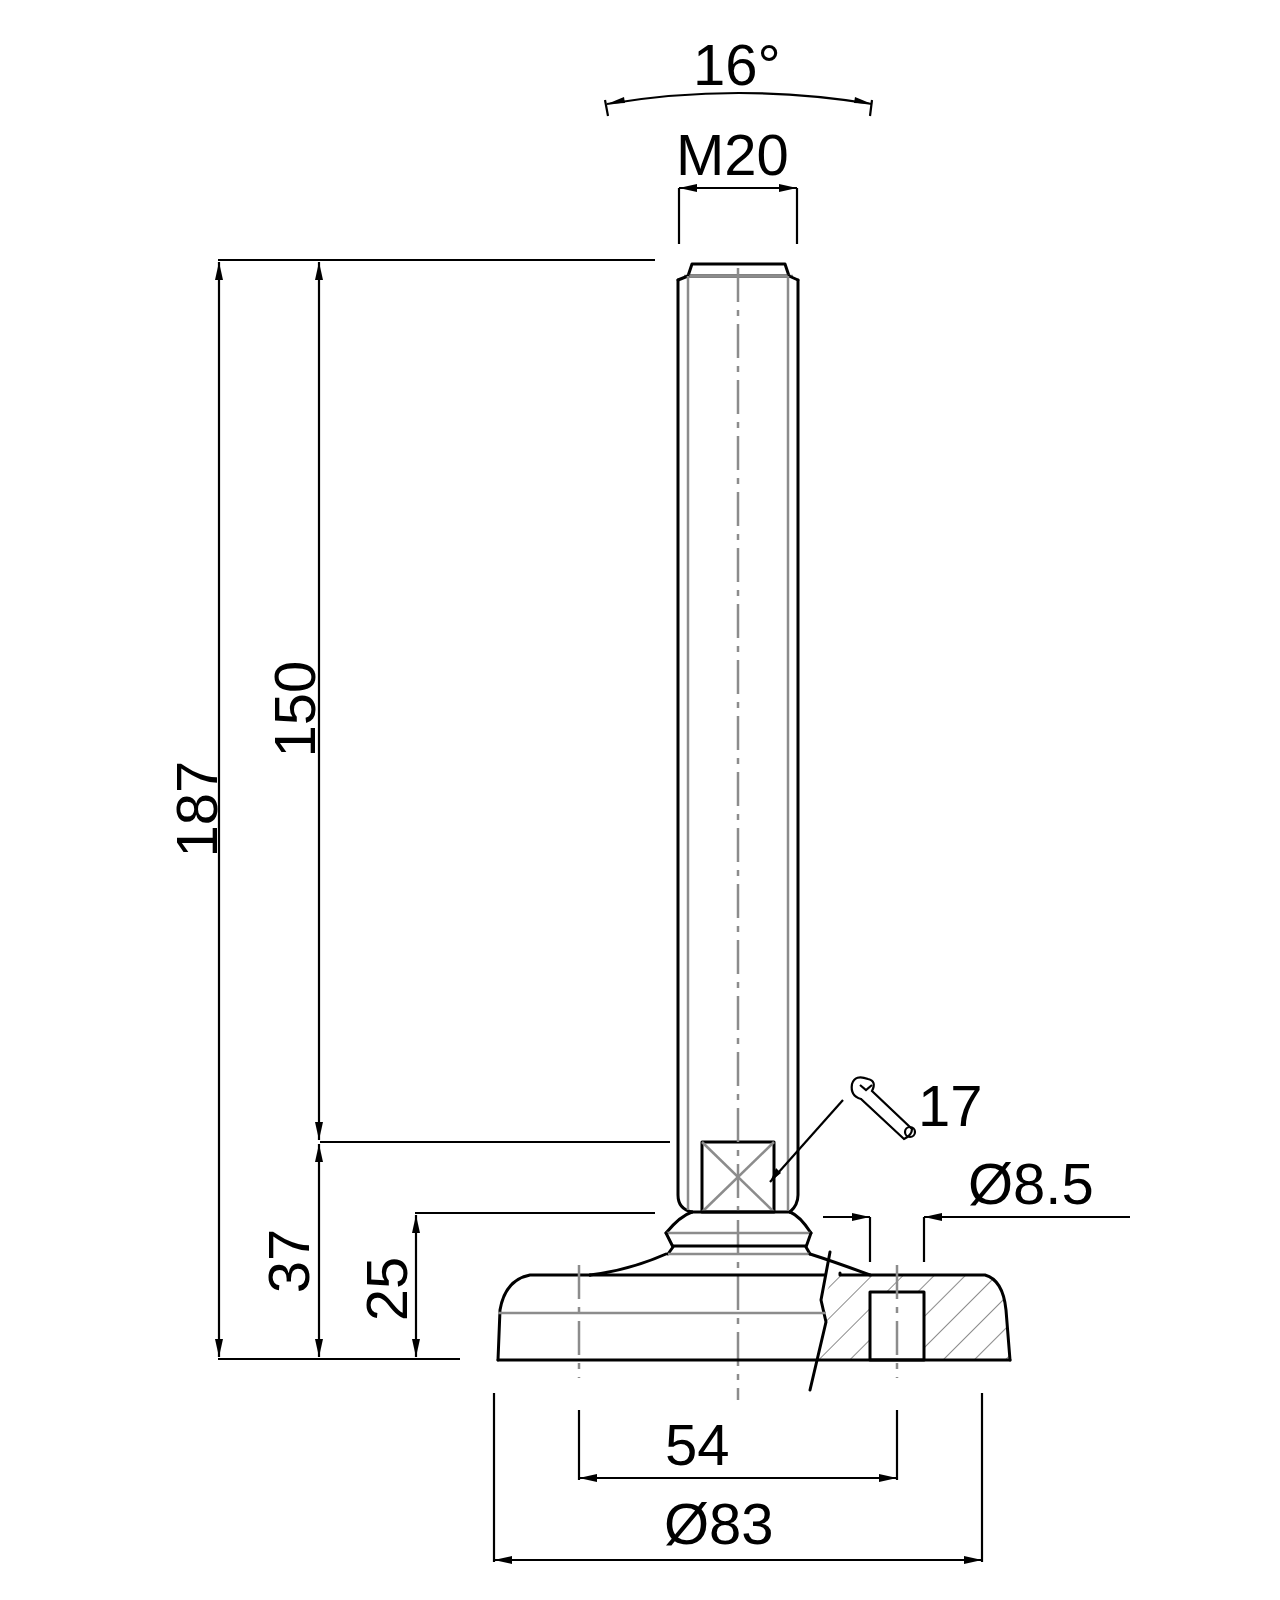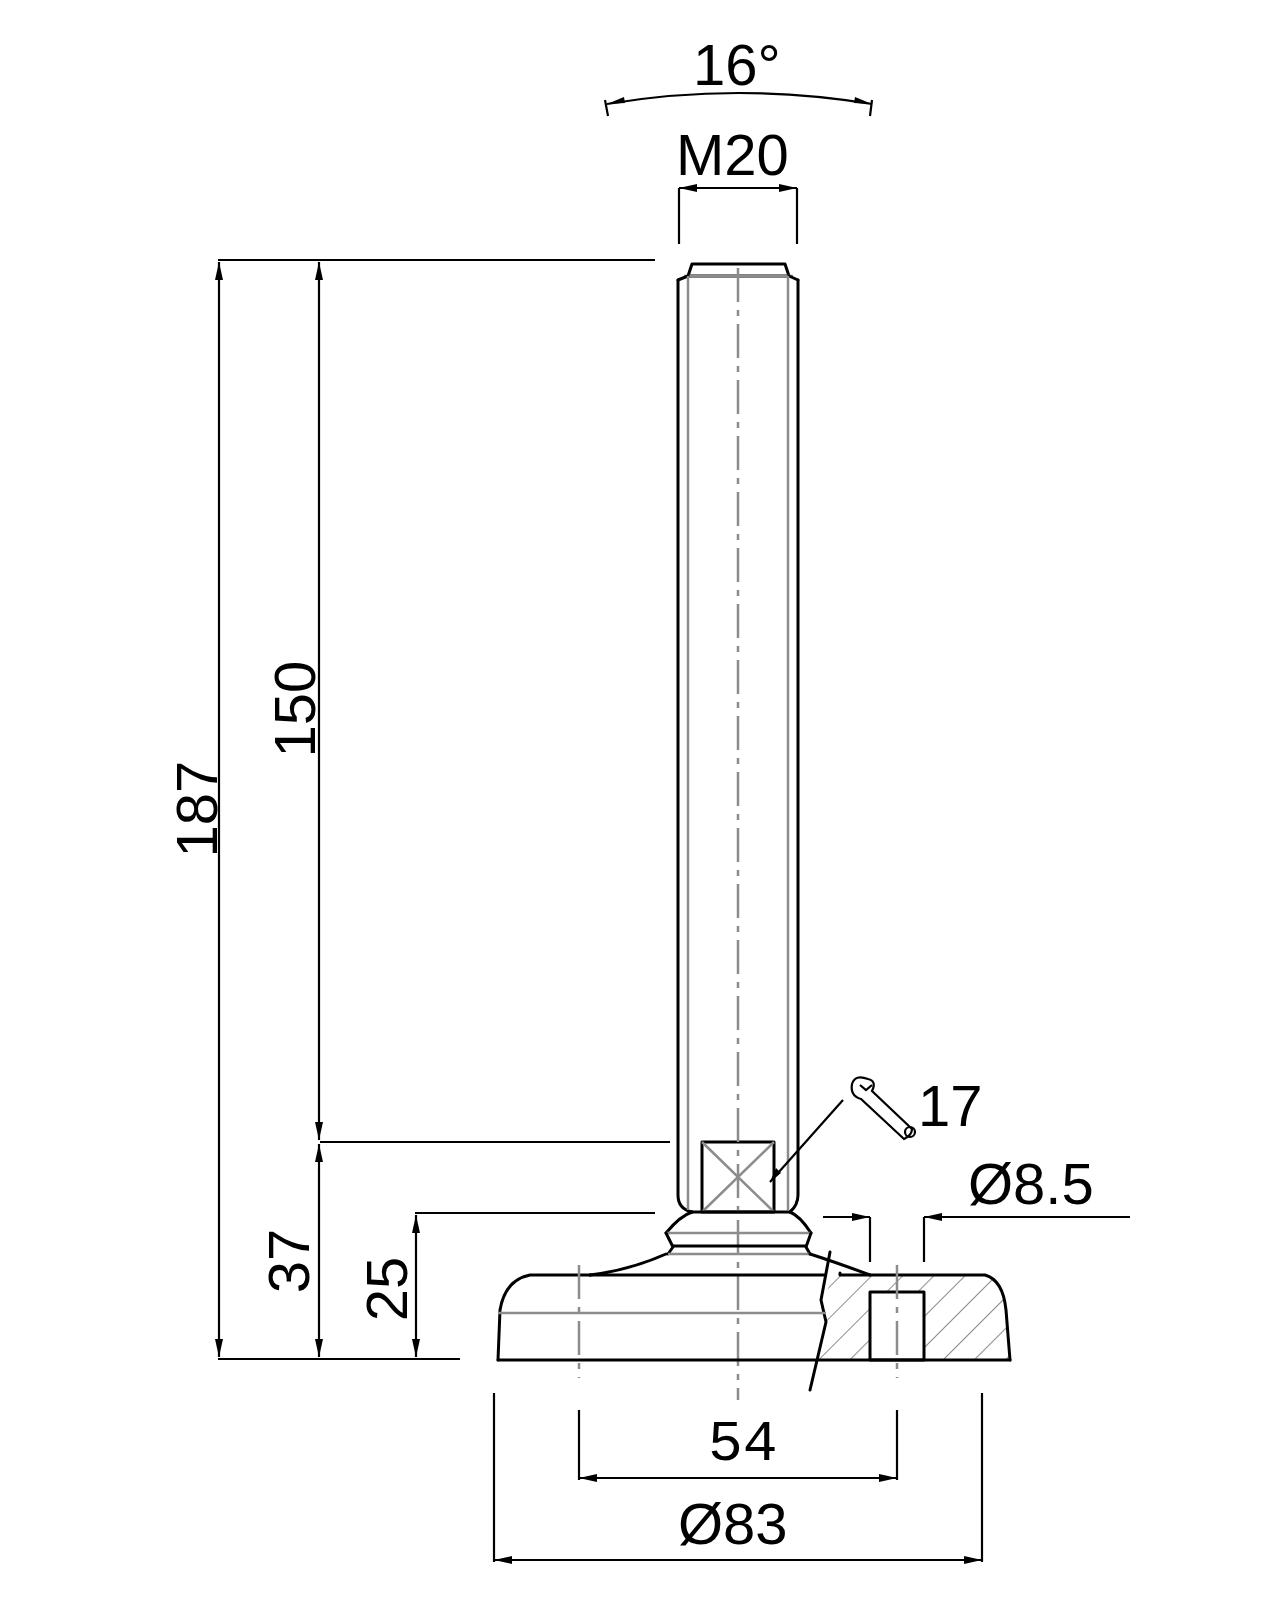--- a/index.html
+++ b/index.html
@@ -155,19 +155,19 @@
     <line class="thin" x1="494" y1="1560" x2="982" y2="1560"></line>
     <polygon class="arrow" points="494,1560 512,1556 512,1564"></polygon>
     <polygon class="arrow" points="982,1560 964,1556 964,1564"></polygon>
   </g>
 </svg>
 
 <div class="lbl" style="left:693px; top:30px;margin-top:6px;">16°</div>
 <div class="lbl" style="left:676px; top:126px;">M20</div>
 <div class="lbl" style="left:918px; top:1077px;text-align:center;">17</div>
 <div class="lbl" style="left:968px; top:1155px;">Ø8.5</div>
-<div class="lbl" style="left:708px; top:1416px;font-family:Liberation Mono, monospace;">54</div>
-<div class="lbl" style="left:678px; top:1495px;">Ø83</div>
+<div class="lbl" style="left:665px; top:1416px;">54</div>
+<div class="lbl" style="left:664px; top:1495px;">Ø83</div>
 
 <div class="lbl rot" style="left:147px; top:780px; width:100px; text-align:center;">187</div>
 <div class="lbl rot" style="left:245px; top:680px; width:100px; text-align:center;">150</div>
 <div class="lbl rot" style="left:254px; top:1232px; width:70px; text-align:center;">37</div>
 <div class="lbl rot" style="left:352px; top:1260px; width:70px; text-align:center;">25</div>
 
 </body></html>

